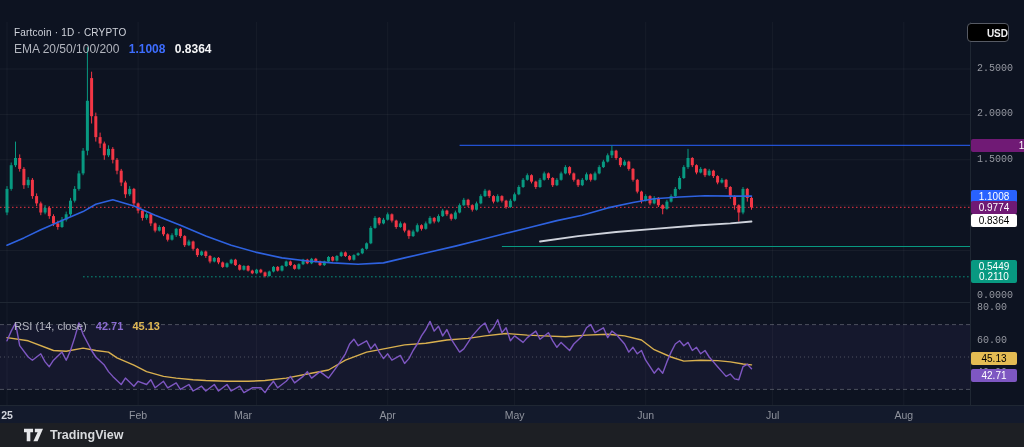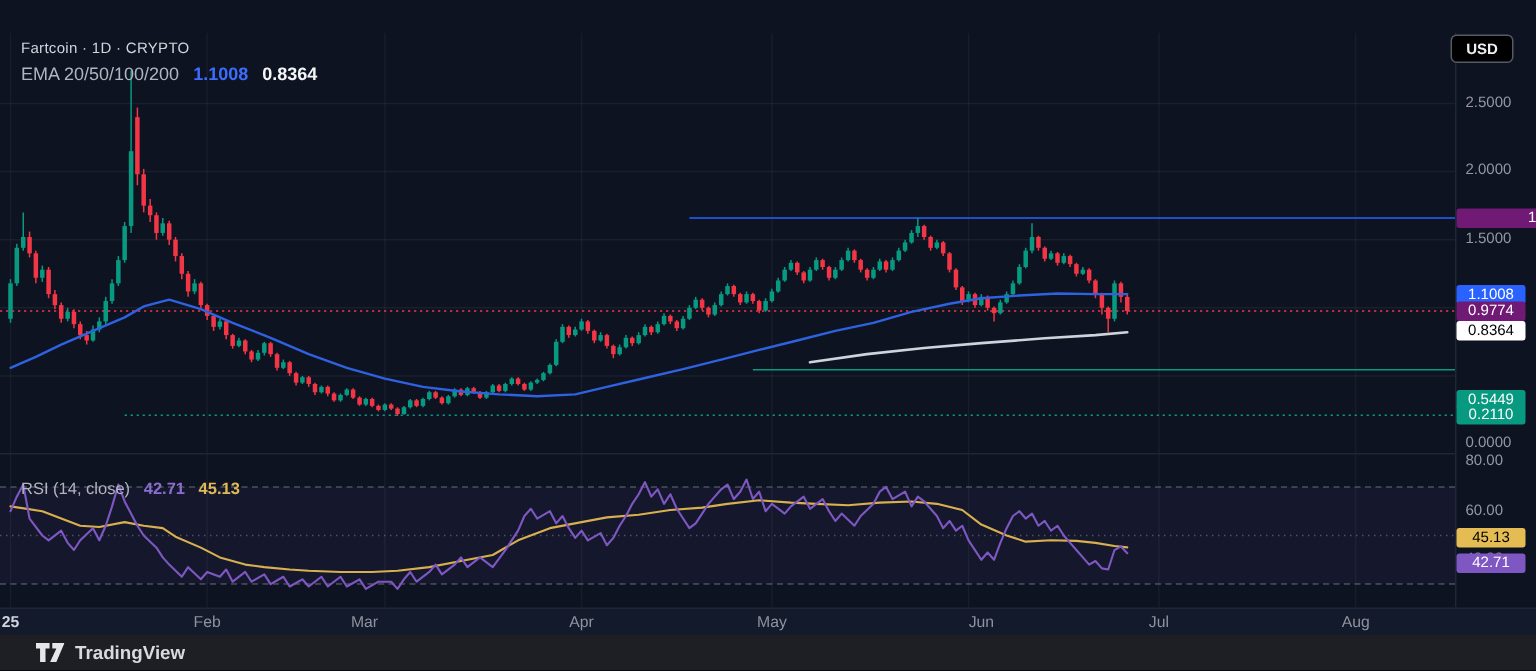--- a/index.html
+++ b/index.html
@@ -9,28 +9,28 @@
           color:#e6e7ea;font-size:11px;font-weight:600;line-height:22px;padding-left:8px;box-sizing:border-box;}
   #chart-svg{position:absolute;left:0;top:0;}
   #overlay{position:absolute;left:0;top:0;width:1024px;height:447px;}
   .legend1{position:absolute;left:14px;top:27px;font-size:10px;color:#d1d4dc;letter-spacing:.2px;}
   .legend2{position:absolute;left:14px;top:42px;font-size:12px;color:#b2b5be;}
   .legend2 .v-blue{color:#3d6dff;font-weight:600;margin-left:6px;}
   .legend2 .v-white{color:#f4f5f7;font-weight:700;margin-left:6px;}
   .rsi-legend{position:absolute;left:14px;top:320px;font-size:11px;color:#b2b5be;}
   .rsi-legend .v-purple{color:#8b6cd1;font-weight:600;margin-left:6px;}
   .rsi-legend .v-yellow{color:#e0b954;font-weight:700;margin-left:6px;}
-  .tick{position:absolute;left:977px;font-size:10px;color:#9598a1;height:12px;line-height:12px;}
+  .tick{position:absolute;left:977px;font-size:10px;color:#9598a1;height:12px;line-height:12px;font-family:Liberation Mono, monospace;}
   .tag{position:absolute;left:971px;width:46px;height:13px;line-height:13px;text-align:center;
        font-size:10px;border-radius:2px;font-weight:500;}
   .mlab{position:absolute;top:407px;width:34px;text-align:center;font-size:10.5px;color:#8f939d;height:16px;line-height:16px;}
   .mlab.year{color:#d1d4dc;font-weight:600;}
   #usd-btn{position:absolute;left:967px;top:23px;width:42px;height:19px;background:#000;
            border:1px solid #565a64;border-radius:4px;color:#f0f0f2;font-size:10px;font-weight:700;
-           text-align:center;line-height:19px;box-sizing:border-box;}
+           text-align:right;line-height:19px;box-sizing:border-box;}
   #time-axis{position:absolute;left:0;top:405px;width:1024px;height:18px;background:#131a2c;
              border-top:1px solid #1f2733;box-sizing:border-box;}
   #price-axis{position:absolute;left:970px;top:22px;width:54px;height:383px;border-left:1px solid #1f2733;box-sizing:border-box;}
   #pane-sep{position:absolute;left:0;top:302px;width:970px;height:1px;background:#1f2733;}
   #footer{position:absolute;left:0;top:423px;width:1024px;height:24px;background:#1d1f24;
           display:flex;align-items:center;}
   #footer .brand{color:#d8dadd;font-size:12.5px;font-weight:600;margin-left:7px;}
   #tv-logo{margin-left:24px;display:flex;align-items:center;}
 </style>
 </head>
@@ -455,21 +455,21 @@
         <div class="tag" style="top: 213.6px; background: rgb(255, 255, 255); color: rgb(0, 0, 0);">0.8364</div>
         <div class="tag" style="top: 240px; background: rgb(8, 153, 129); color: rgb(255, 255, 255); margin-top: 20px;">0.5449</div>
         <div class="tag" style="top: 270.3px; background: rgb(8, 153, 129); color: rgb(255, 255, 255);">0.2110</div>
         <div class="tag" style="top: 351.9px; background: rgb(228, 188, 83); color: rgb(0, 0, 0);">45.13</div>
         <div class="tag" style="top: 368.8px; background: rgb(126, 87, 194); color: rgb(255, 255, 255);">42.71</div>
         <div class="mlab year" style="top: 407px; left: -10px;">25</div>
         <div class="mlab" style="top: 407px; left: 121.1px;">Feb</div>
         <div class="mlab" style="top: 407px; left: 226px;">Mar</div>
         <div class="mlab" style="top: 407px; left: 370.7px;">Apr</div>
         <div class="mlab" style="top: 407px; left: 497.6px;">May</div>
-        <div class="mlab" style="top: 407px; left: 628.7px; text-align: right;">Jun</div>
+        <div class="mlab" style="top: 407px; left: 628.7px;">Jun</div>
         <div class="mlab" style="top: 407px; left: 755.6px;">Jul</div>
         <div class="mlab" style="top: 407px; left: 886.8px;">Aug</div>
       </div>
   </div>
 
   <div id="footer">
     <span id="tv-logo">
       <svg width="19" height="14" viewBox="0 0 21 14">
         <path d="M0 0 h10 v4 h-3 v10 h-4 V4 H0 Z" fill="#e6e7ea"></path>
         <path d="M12 0 h9 l-6 14 h-4.6 l4.6-10 H12 Z" fill="#e6e7ea"></path>

